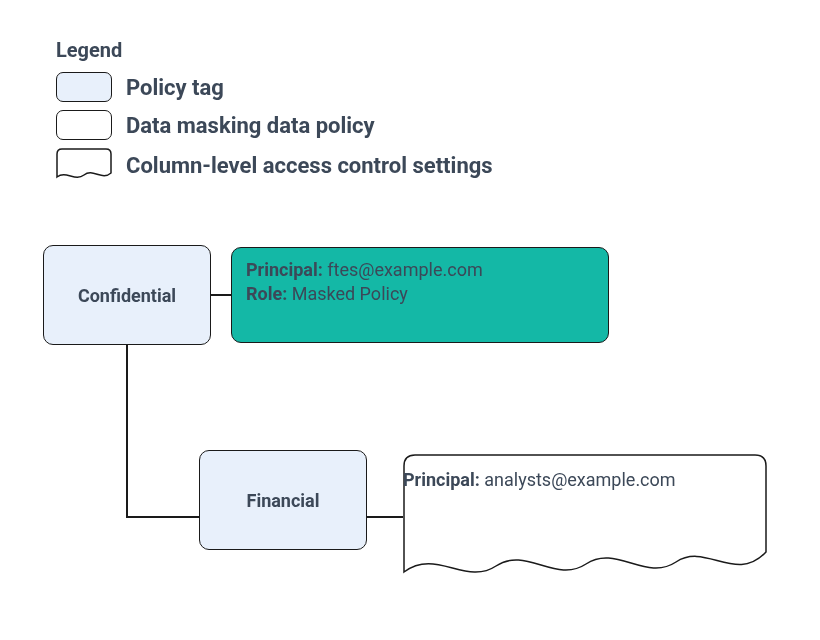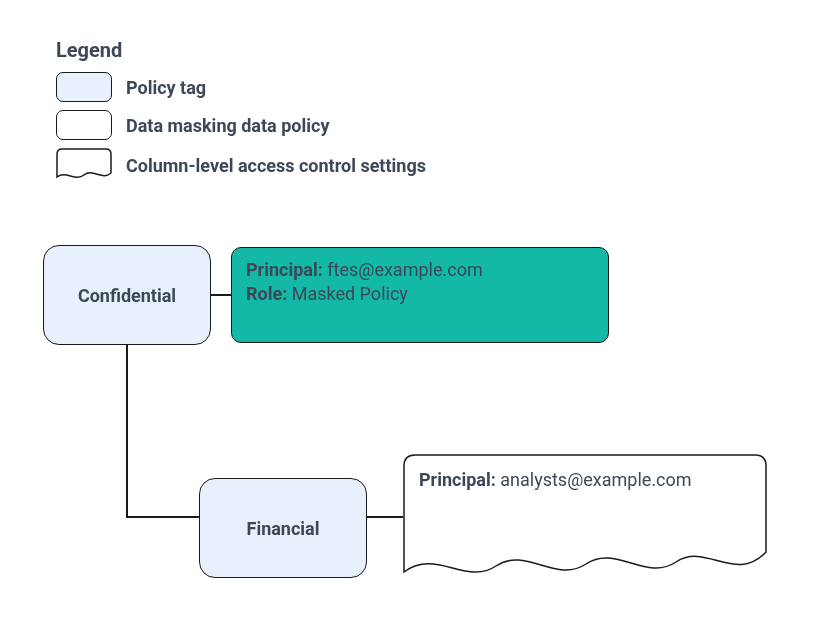--- a/index.html
+++ b/index.html
@@ -22,21 +22,21 @@
     font-size: 20px;
     color: #3c4858;
   }
   .legend-row {
     position: absolute;
     display: flex;
     align-items: center;
   }
   .legend-label {
     font-weight: 700;
-    font-size: 18px;
+    font-size: 22px;
     color: #3c4858;
     margin-left: 14px;
   }
   .swatch {
     width: 56px;
     height: 30px;
     border: 1.5px solid #1a1a1a;
     border-radius: 7px;
     box-sizing: border-box;
   }
@@ -46,21 +46,21 @@
   .swatch.plain {
     background: #ffffff;
   }
   .swatch-wavy {
     width: 56px;
     height: 34px;
   }
   .node-tag {
     position: absolute;
     border: 1.5px solid #1a1a1a;
-    border-radius: 16px;
+    border-radius: 10px;
     background: #e8f0fb;
     display: flex;
     align-items: center;
     justify-content: center;
     font-weight: 700;
     font-size: 18px;
     color: #3c4858;
     box-sizing: border-box;
   }
   .node-box {
@@ -74,21 +74,21 @@
     color: #3c4858;
     line-height: 1.35;
   }
   .node-wavy-wrap {
     position: absolute;
   }
   .node-wavy-content {
     position: absolute;
     left: 0;
     top: 0;
-    padding: 14px 16px;
+    padding: 14px 0;
     font-size: 18px;
     color: #3c4858;
     line-height: 1.35;
   }
   .kv .k {
     font-weight: 700;
   }
   .connector {
     position: absolute;
     background: #1a1a1a;
@@ -132,21 +132,21 @@
     <div class="kv">
       <span class="k">Role:</span>
       <span>Masked Policy</span>
     </div>
   </div>
 
   <div class="connector" style="left:126px; top:345px; width:1.5px; height:172px;"></div>
 
   <div class="connector" style="left:126px; top:516px; width:73px; height:1.5px;"></div>
 
-  <div class="node-tag" style="left:199px; top:478px; width:168px; height:100px;">
+  <div class="node-tag" style="left:199px; top:450px; width:168px; height:100px;">
     <span>Financial</span>
   </div>
 
   <div class="connector" style="left:367px; top:516px; width:36px; height:1.5px;"></div>
 
   <div class="node-wavy-wrap" style="left:403px; top:454px; width:364px; height:132px;">
     <svg width="364" height="132" viewBox="0 0 364 132" style="position:absolute;left:0;top:0;">
       <path d="M12 1 H352 Q363 1 363 12 V98
                C333 130 303 88 273 108
                C243 128 213 90 183 110

